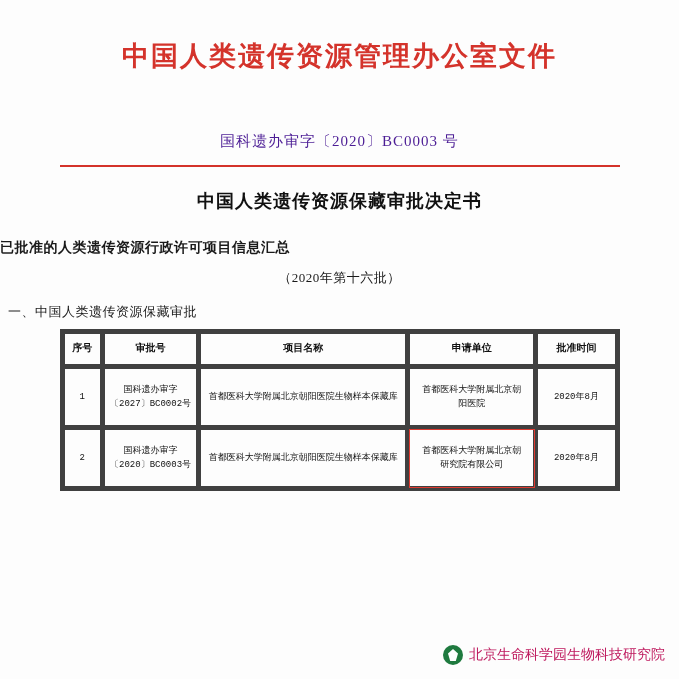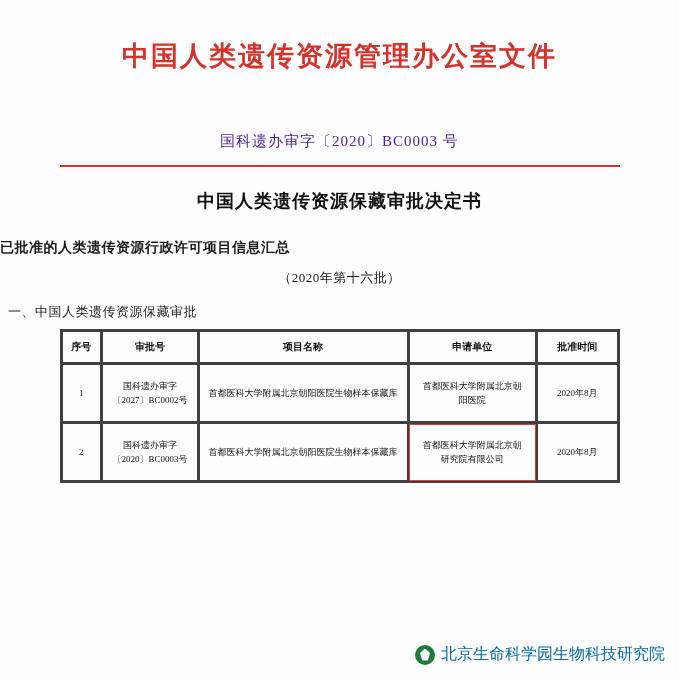--- a/index.html
+++ b/index.html
@@ -96,27 +96,28 @@
 
   
   table.approvals {
     border-collapse: collapse;
     width: 560px;
     margin: 0 auto;
     table-layout: fixed;
   }
   table.approvals th,
   table.approvals td {
-    border: 3px solid #404040;
+    border: 5px solid #404040;
     font-size: 9px;
     text-align: center;
     vertical-align: middle;
     padding: 4px 3px;
     line-height: 14px;
     color: #111;
+    font-family: Liberation Mono, monospace;
   }
   table.approvals th {
     font-weight: bold;
     font-size: 10px;
     height: 22px;
   }
   table.approvals td {
     height: 48px;
   }
   .col-no     { width: 38px; }
@@ -152,22 +153,22 @@
   }
   .wm-logo::after {
     content: "";
     position: absolute;
     left: 5px; top: 4px;
     width: 10px; height: 12px;
     background: #ffffff;
     clip-path: polygon(50% 0%, 100% 38%, 78% 100%, 22% 100%, 0% 38%);
   }
   .wm-text {
-    font-size: 16px;
-    color: #0369a1;
+    font-size: 14px;
+    color: #be185d;
     font-family: "DejaVu Sans", "Liberation Sans", sans-serif;
     white-space: nowrap;
   }
 </style>
 </head>
 <body>
 
 <div class="page">
 
   <div class="doc-title">中国人类遗传资源管理办公室文件</div>

